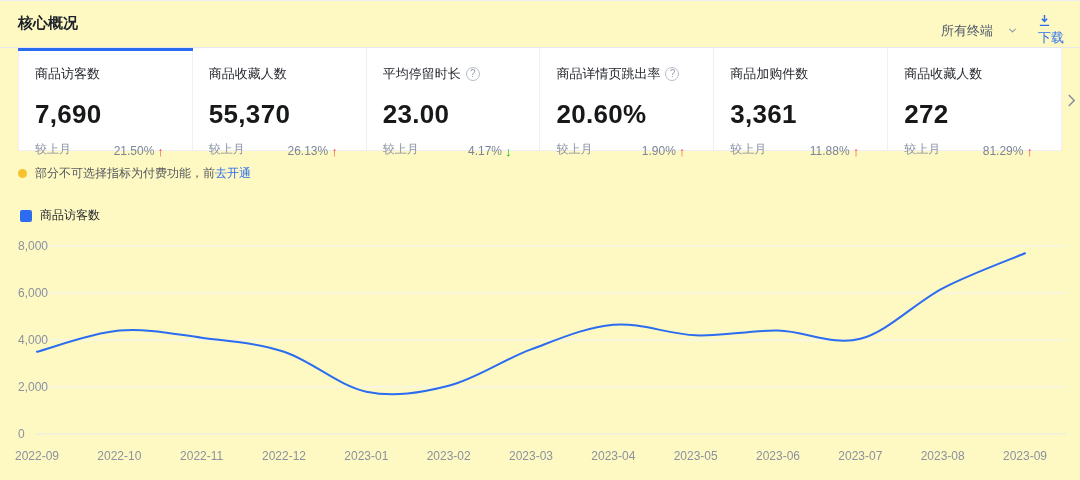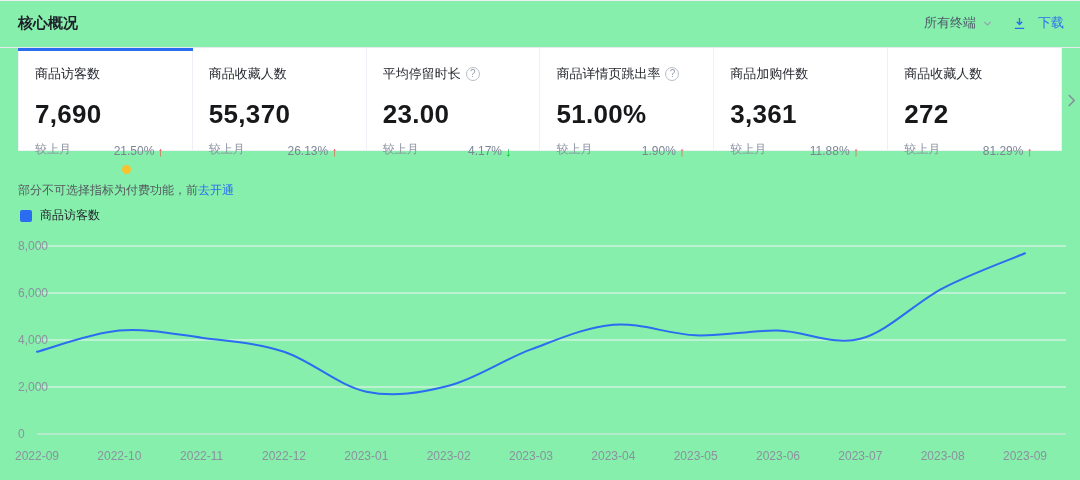--- a/index.html
+++ b/index.html
@@ -1,44 +1,44 @@
 <!DOCTYPE html>
 <html><head>
 <meta charset="utf-8">
 <style>
   html,body { margin:0; padding:0; background:#fff; }
   .screen {
-    position:relative; width:1080px; height:480px; background:#86efac; overflow:hidden;
+    position:relative; width:1080px; height:480px; background:#fef9c3; overflow:hidden;
     font-family:"Liberation Sans","DejaVu Sans",sans-serif; border-top:1px solid #edeff3; box-sizing:border-box;
   }
   
   .header { position:absolute; top:0; left:0; right:0; height:46px; border-bottom:1px solid #e7e9ee; }
   .header-title { position:absolute; left:18px; top:13px; font-size:15px; font-weight:bold; color:#1d2129; }
   .header-right { position:absolute; right:16px; top:13px; display:flex; align-items:center; gap:20px; font-size:13px; }
-  .terminal { color:#4e5969; display:flex; align-items:center; gap:6px; cursor:pointer; }
-  .download { color:#2b6cf0; display:flex; align-items:center; gap:12px; cursor:pointer; }
+  .terminal { color:#4e5969; display:flex; align-items:center; gap:14px; cursor:pointer; }
+  .download { color:#2b6cf0; display:flex; align-items:flex-start; gap:2px; cursor:pointer;flex-direction:column; }
   
   .cards-row { position:absolute; left:18px; top:47px; width:1044px; height:103px; display:flex;
     border-left:1px solid #eef0f5; border-right:1px solid #eef0f5; border-bottom:1px solid #eef0f5; box-sizing:border-box; }
   .card { flex:1 1 0; position:relative; border-right:1px solid #eef0f5; padding:17px 14px 0 16px; box-sizing:border-box; cursor:pointer; background:#fff; }
   .card:last-child { border-right:none; }
   .card-strip { position:absolute; top:0; left:-1px; right:-1px; height:3px; background:transparent; }
   .card.selected .card-strip { background:#2a6cf0; }
   .card-title { display:flex; align-items:center; gap:5px; font-size:13px; color:#25272e; white-space:nowrap; }
   .qicon { width:14px; height:14px; border:1px solid #b9bec8; border-radius:50%; color:#9aa0ab; font-size:10px;
     line-height:12px; text-align:center; box-sizing:border-box; flex:0 0 auto; }
   .card-value { margin-top:16px; font-size:26px; font-weight:bold; color:#17181a; letter-spacing:0.3px; }
   .card-compare { margin-top:11px; display:flex; justify-content:space-between; align-items:flex-end; font-size:12px; color:#8d93a1; padding-right:14px; }
   .chg { display:flex; align-items:center; gap:3px; color:#7d8594; }
   .arr { font-weight:bold; font-size:13px; line-height:1; }
   .arr.up { color:#f23c3c; }
   .arr.down { color:#00b42a; }
   .next-btn { position:absolute; right:1px; top:86px; width:16px; height:26px; display:flex; align-items:center; justify-content:center; cursor:pointer; }
   
-  .notice { position:absolute; left:18px; top:164px; display:flex; align-items:center; gap:8px; font-size:12px; color:#55585f;flex-direction:column; }
+  .notice { position:absolute; left:18px; top:164px; display:flex; align-items:center; gap:8px; font-size:12px; color:#55585f; }
   .dot { width:9px; height:9px; border-radius:50%; background:#f7c22e; flex:0 0 auto; }
   .notice-link { color:#2b6cf0; cursor:pointer; }
   
   .legend { position:absolute; left:20px; top:206px; display:flex; align-items:center; gap:8px; font-size:12px; color:#25272e; cursor:pointer; }
   .swatch { width:12px; height:12px; border-radius:2px; background:#2b6cf0; }
   
   .chart { position:absolute; left:0; top:230px; width:1080px; height:250px; }
 </style>
 </head>
 <body>
@@ -112,21 +112,21 @@
             <span class="arr down">↓</span>
           </span>
       </div>
     </div>
     <div class="card">
       <div class="card-strip"></div>
       <div class="card-title">
         <span>商品详情页跳出率</span>
         <span class="qicon">?</span>
       </div>
-      <div class="card-value">51.00%</div>
+      <div class="card-value">20.60%</div>
       <div class="card-compare">
         <span>较上月</span>
         <span class="chg">
             <span>1.90%</span>
             <span class="arr up">↑</span>
           </span>
       </div>
     </div>
     <div class="card">
       <div class="card-strip"></div>

